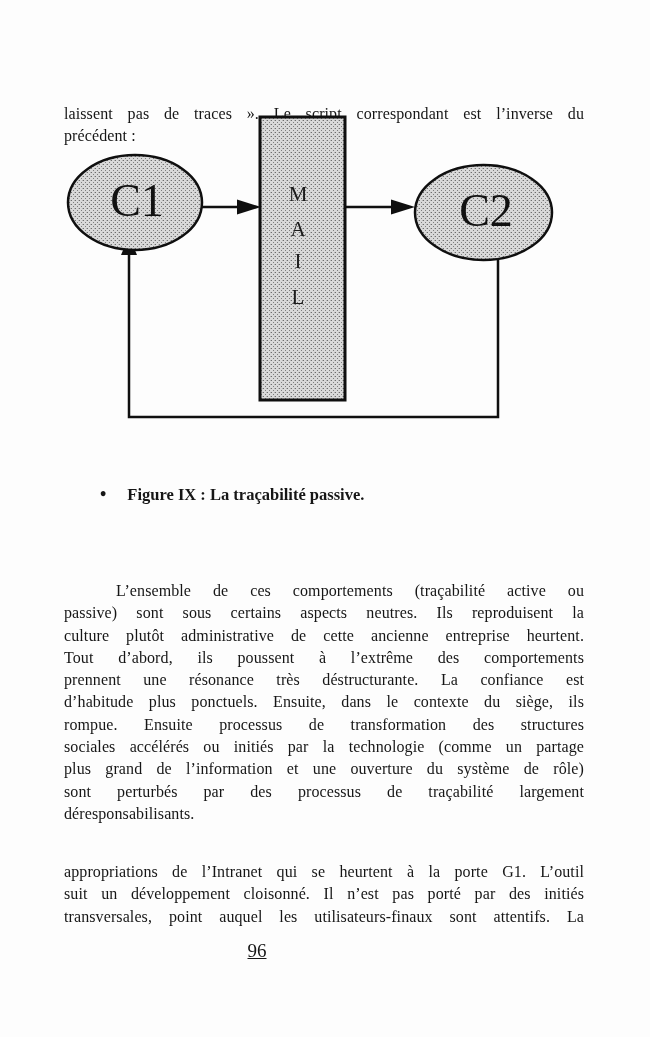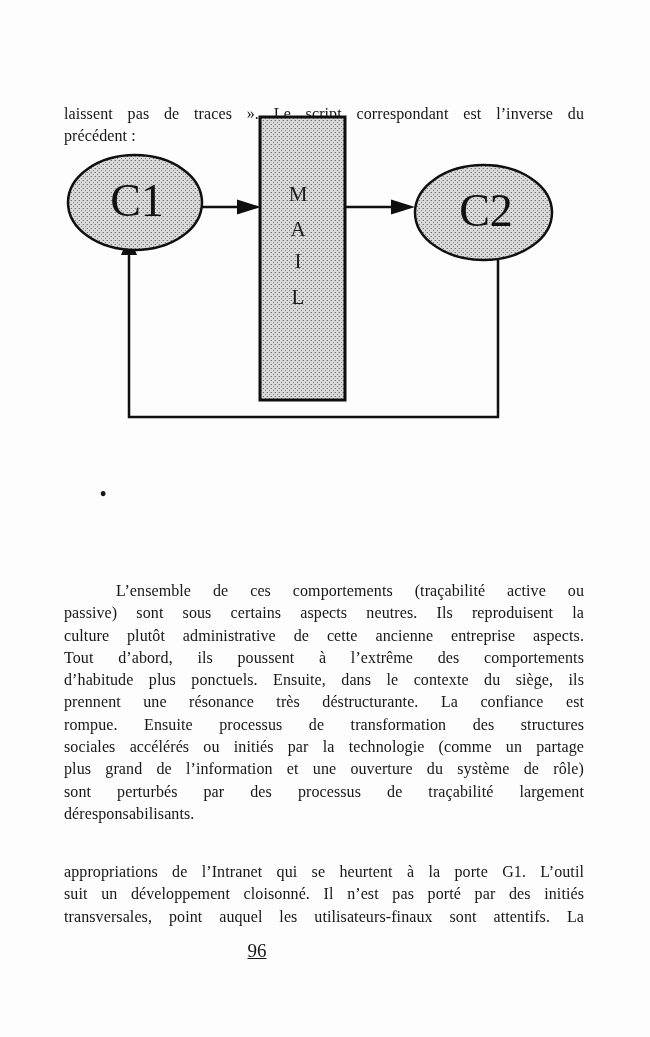--- a/index.html
+++ b/index.html
@@ -83,29 +83,30 @@
 
   <line x1="147" y1="99" x2="184" y2="99" stroke="#0f0f0f" stroke-width="2.5"></line>
   <polygon points="182,91.5 182,106.5 206,99" fill="#0f0f0f"></polygon>
 
   <line x1="290" y1="99" x2="338" y2="99" stroke="#0f0f0f" stroke-width="2.5"></line>
   <polygon points="336,91.5 336,106.5 360,99" fill="#0f0f0f"></polygon>
 </svg>
 
 <div id="caption" class="abs">
   <span class="bullet">•</span>
+  <span class="cap-text">Figure IX : La traçabilité passive.</span>
 </div>
 
 <div id="para1" class="abs textblock">
   <div class="tline indent">L’ensemble de ces comportements (traçabilité active ou</div>
   <div class="tline">passive) sont sous certains aspects neutres. Ils reproduisent la</div>
-  <div class="tline">culture plutôt administrative de cette ancienne entreprise aspects.</div>
+  <div class="tline">culture plutôt administrative de cette ancienne entreprise heurtent.</div>
   <div class="tline">Tout d’abord, ils poussent à l’extrême des comportements</div>
+  <div class="tline">prennent une résonance très déstructurante. La confiance est</div>
   <div class="tline">d’habitude plus ponctuels. Ensuite, dans le contexte du siège, ils</div>
-  <div class="tline">prennent une résonance très déstructurante. La confiance est</div>
   <div class="tline">rompue. Ensuite processus de transformation des structures</div>
   <div class="tline">sociales accélérés ou initiés par la technologie (comme un partage</div>
   <div class="tline">plus grand de l’information et une ouverture du système de rôle)</div>
   <div class="tline">sont perturbés par des processus de traçabilité largement</div>
   <div class="tline plain">déresponsabilisants.</div>
 </div>
 
 <div id="para2" class="abs textblock">
   <div class="tline">appropriations de l’Intranet qui se heurtent à la porte G1. L’outil</div>
   <div class="tline">suit un développement cloisonné. Il n’est pas porté par des initiés</div>

